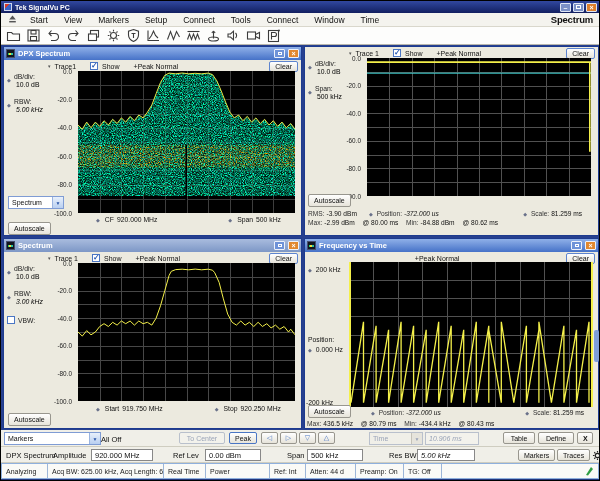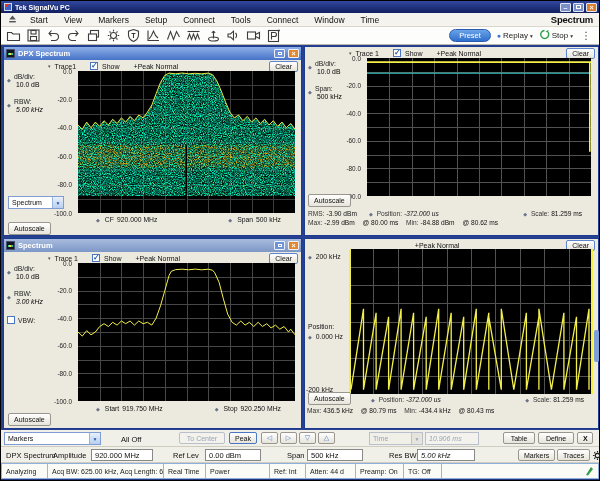--- a/index.html
+++ b/index.html
@@ -100,21 +100,21 @@
 .fy{position:absolute;left:3px;font-size:6.8px;white-space:nowrap}
 .fy1{top:14px}.fy2{top:84px}.fy2b{top:94px}.fy3{left:1px;top:147px}
 
 .scrollthumb{position:absolute;right:0;top:285px;width:5px;height:32px;background:#7f9fd8;border-radius:2px}
 
 .mbar,.setbar{position:absolute;left:1px;right:1px;background:#f0efe8;font-size:7.5px;color:#111}
 .mbar{top:430px;height:17px;border-bottom:1px solid #cfcdc0}
 .setbar{top:447px;height:16px;border-bottom:1px solid #cfcdc0}
 .abs{position:absolute}
 .mb-combo{left:3px;top:2px;width:97px;height:13px}
-.mb-alloff{left:120px;top:5px}
+.mb-alloff{left:100px;top:5px}
 .mbtn{position:absolute;top:2px;text-align:center}
 .mb-tocenter{left:178px;width:46px}
 .mb-peak{left:228px;width:28px;border-color:#4a76c4}
 .arrbtn{color:#4a76c4;font-size:7px;padding:0}
 .ar1{left:260px;width:17px}.ar2{left:279px;width:17px}.ar3{left:298px;width:17px}.ar4{left:317px;width:17px}
 .mb-time{left:368px;top:2px;width:54px;height:13px;background:#f0efe8;color:#9aa4b8;border-color:#b9c0cc}
 .mb-time .cbtn{background:#e6e4dc;color:#9aa4b8;border-left-color:#c5c2b8}
 .mb-tval{left:424px;top:2px;width:54px;height:13px;border:1px solid #b9c0cc;background:#f3f2ec;color:#9aa4b8;font-style:italic;display:flex;align-items:center;padding:0 3px;font-size:7px}
 .mb-table{left:502px;width:32px}.mb-define{left:537px;width:36px}.mb-x{left:576px;width:16px;font-weight:bold}
 .disab{color:#9aa4b8;border-color:#b9c0cc;background:#f3f2ec}
@@ -249,37 +249,20 @@
             <path d="M9.5 6.5 L13.5 4.5 V10.5 L9.5 8.5"></path>
           </svg>
         </span>
     <span class="ticon">
           <svg width="15" height="15" viewBox="0 0 15 15">
             <rect x="2.5" y="2.5" width="10" height="11"></rect>
             <path d="M5.5 11.5 V4.5 H8.5 A2 2 0 0 1 8.5 8.5 H5.5"></path>
             <circle cx="13" cy="2.5" r="0.9" fill="#3c3c3c" stroke="none"></circle>
           </svg>
         </span>
-  </span>
-  <span class="tright">
-    <span class="preset">Preset</span>
-    <span class="ctl">
-      <span class="bluedot">●</span>
-      <span>Replay</span>
-      <span class="caretsm">▾</span>
-    </span>
-    <span class="ctl">
-      <span><svg width="11" height="11" viewBox="0 0 11 11">
-              <path d="M9 3.2 A4 4 0 1 1 5.5 1.5" stroke="#2f9e44" stroke-width="1.4" fill="none"></path>
-              <path d="M9.6 0.8 L9 3.4 L6.4 2.8 Z" fill="#2f9e44" stroke="none"></path>
-            </svg></span>
-      <span>Stop</span>
-      <span class="caretsm">▾</span>
-    </span>
-    <span class="kebab">⋮</span>
   </span>
 </div>
 
 <div class="main">
 
   <div class="panel" id="p1">
     <div class="ptitle">
       <span class="picon"></span>
       <span class="ptext">DPX Spectrum</span>
       <span class="psp"></span>
@@ -541,20 +524,29 @@
         <span class="xitem">
           <span class="dia">◆</span>
           <span>Stop</span>
           <span>920.250 MHz</span>
         </span>
       </div>
     </div>
   </div>
 
   <div class="panel" id="p4">
+    <div class="ptitle">
+      <span class="picon"></span>
+      <span class="ptext">Frequency vs Time</span>
+      <span class="psp"></span>
+      <span class="pbtn rest">
+            <i></i>
+          </span>
+      <span class="pbtn close">×</span>
+    </div>
     <div class="pbody">
       <div class="p4row">
         <span class="sp"></span>
         <span>+Peak Normal</span>
         <span class="sp"></span>
         <button class="btn clear" style="margin-left:0">Clear</button>
       </div>
       <div class="fy fy1">
         <span class="dia">◆</span>
         <span>200 kHz</span>

